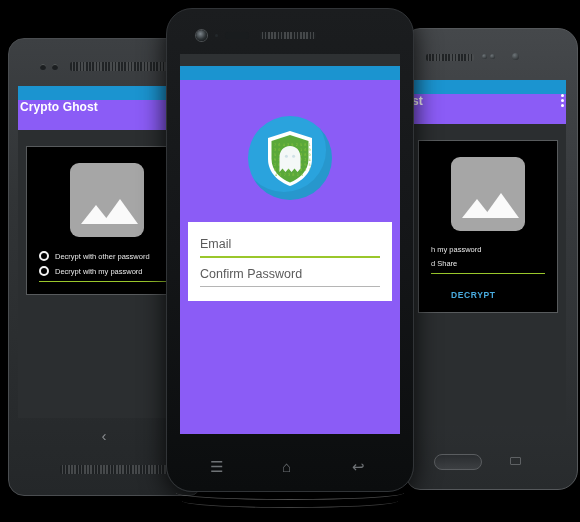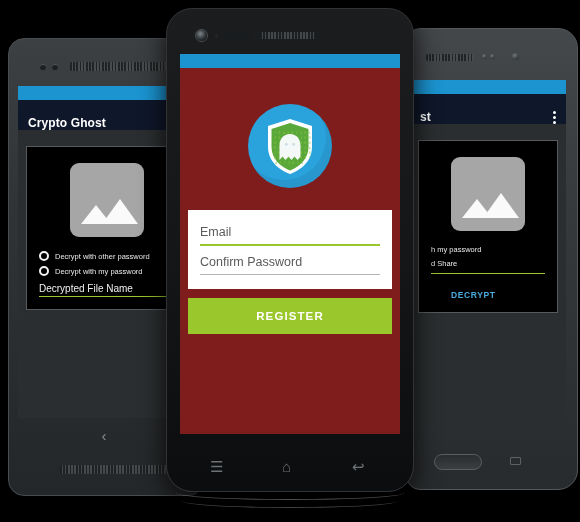--- a/index.html
+++ b/index.html
@@ -61,22 +61,22 @@
   #rp-grille { left:20px; top:26px; width:48px; height:7px; }
   .rp-dot { position:absolute; width:5px;height:5px;border-radius:50%;
             background: radial-gradient(circle at 35% 30%, #6d7478, #1c1f21); }
   #rp-home { position:absolute; left:28px; bottom:20px; width:48px; height:16px; border-radius:8px;
      background: linear-gradient(180deg,#2a2d30,#3c3f42); border:1px solid #5a5d60; }
   #rp-recents { position:absolute; left:104px; bottom:25px; width:11px; height:8px;
      border:1.5px solid #5e6164; border-radius:1px; }
 
   
   .statusbar { height: 14px; background: #1b94d0; }
-  .actionbar { height: 30px; background: #0f172a; display:flex; align-items:flex-end;
-               padding: 0 10px; color:#fff; font-size:12px; }
+  .actionbar { height: 30px; background: #8b5cf6; display:flex; align-items:flex-start;
+               padding: 0 2px; color:#fff; font-size:12px; }
   .actionbar .title { font-weight: 700; letter-spacing:.1px; white-space:nowrap; }
   .kebab { margin-left:auto; display:flex; flex-direction:column; gap:2px; }
   .kebab i { display:block; width:3px; height:3px; background:#fff; border-radius:50%; }
 
   
   .card {
     margin: 16px 8px 0 8px; background:#000; border:1px solid #585b5d;
     padding: 14px 10px 12px 10px;
   }
   .ph-img {
@@ -96,21 +96,21 @@
   .radio-row .lbl { color:#e9e9e9; font-size:7.5px; white-space:nowrap; }
   .fieldlabel { color:#f0f0f0; font-size:10px; margin: 7px 2px 2px 2px; white-space:nowrap; }
   .greenline { height:1px; background:#9ac72b; margin: 2px 2px 0 2px; }
   .actionlink {
     text-align:center; color:#49abdf; font-size:8.5px; font-weight:700;
     letter-spacing:.6px; margin-top: 16px; padding-right: 10px;
   }
   #phone-right .actionlink { text-align:left; padding-left: 22px; }
 
   
-  #cscreen { position:absolute; inset:0; background:#7f1d1d; display:flex; flex-direction:column; }
+  #cscreen { position:absolute; inset:0; background:#8b5cf6; display:flex; flex-direction:column;margin-top:12px; }
   #cs-body { flex:1; display:flex; flex-direction:column; align-items:center; padding: 0 8px; }
   #logo { width:84px; height:84px; margin: 36px 0 22px 0; border-radius:50%;
           background:#2aa3dd; position:relative;
           box-shadow: inset -6px -8px 0 rgba(0,0,0,.07); }
   #logo svg { position:absolute; left:0; top:0; }
   #form-card { width:100%; background:#fff; padding: 9px 12px 11px 12px; }
   .fld { padding: 6px 0 3px 0; }
   .fld .txt { color:#5b5b5b; font-size:12.5px; }
   .fld .ul { height:1.6px; background:#b5b5b5; margin-top:5px; }
   .fld.active .ul { background:#9ac72b; }
@@ -149,21 +149,20 @@
           <span class="mtn2"></span>
         </div>
         <div class="radio-row">
           <span class="radio"></span>
           <span class="lbl">Decrypt with other password</span>
         </div>
         <div class="radio-row">
           <span class="radio"></span>
           <span class="lbl">Decrypt with my password</span>
         </div>
-        <div class="fieldlabel">Decrypted File Name</div>
         <div class="greenline"></div>
       </div>
     </div>
 
     <div style="position:absolute;left:0;bottom:52px;width:100%;text-align:center;color:#8a8d90;font-size:15px">‹</div>
     <div class="grille botgrille"></div>
   </div>
 
   <div class="phone" id="phone-right">
     <div class="shell"></div>
@@ -237,21 +236,20 @@
             <div class="fld active">
               <div class="txt">Email</div>
               <div class="ul"></div>
             </div>
             <div class="fld">
               <div class="txt">Confirm Password</div>
               <div class="ul"></div>
             </div>
           </div>
 
-          <button id="register-btn">REGISTER</button>
           <div id="cs-spacer"></div>
         </div>
       </div>
     </div>
 
     <div class="cnav">
       <span style="left:44px">☰</span>
       <span style="left:116px">⌂</span>
       <span style="left:186px">↩</span>
     </div>

